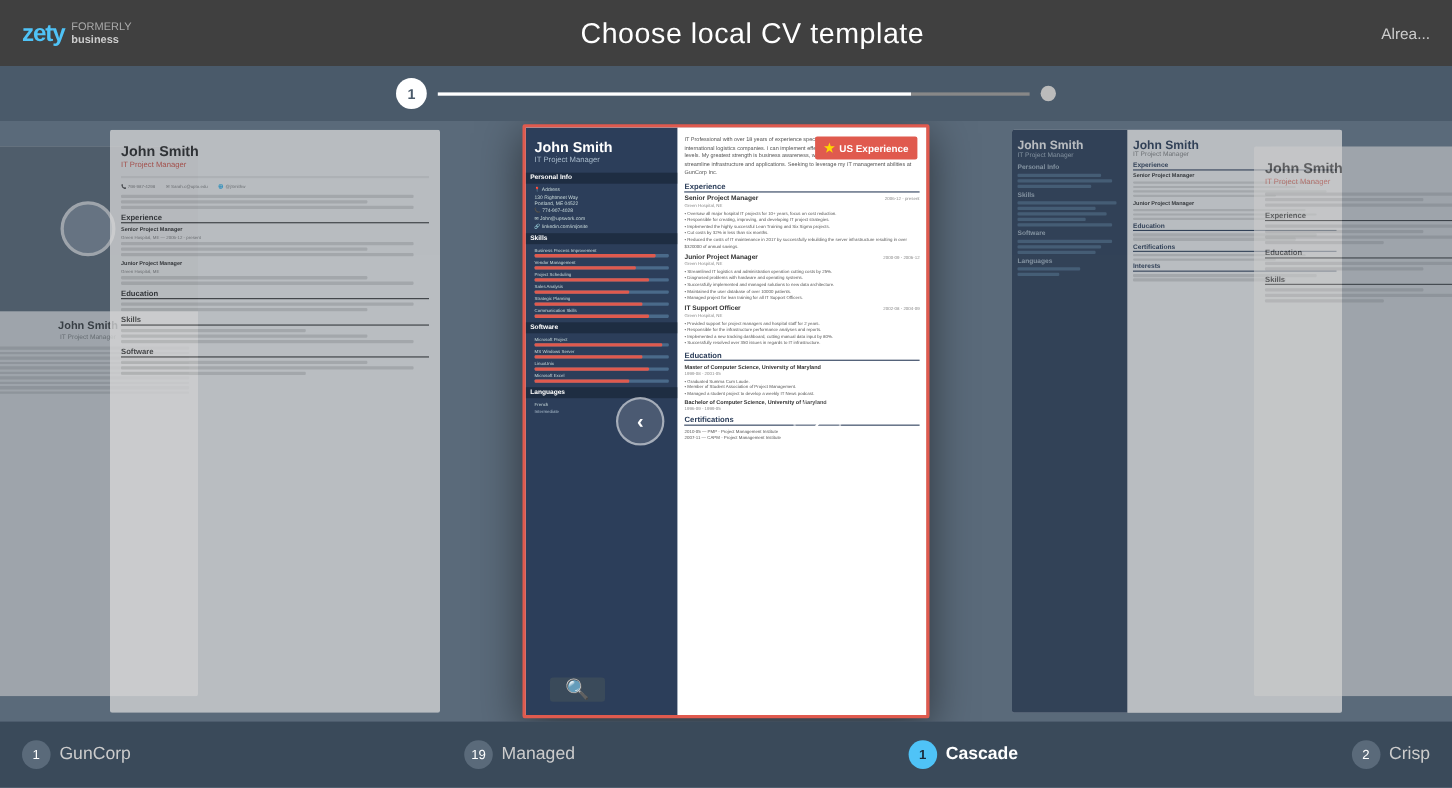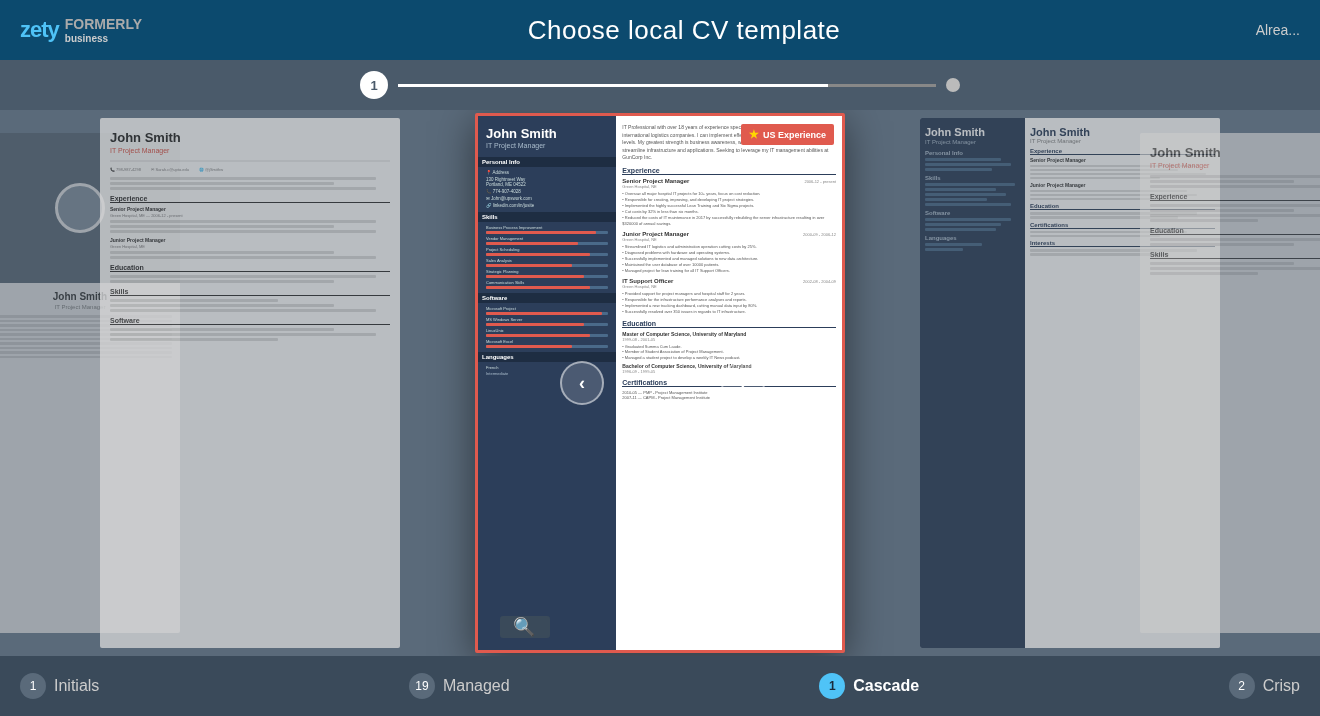--- a/index.html
+++ b/index.html
@@ -13,42 +13,41 @@
     }
 
     
     .header {
       position: absolute;
       top: 0; left: 0; right: 0;
       height: 60px;
       display: flex;
       align-items: center;
       justify-content: center;
-      background: #0c4a6e;
+      background: #404040;
       z-index: 10;
       padding-left: 48px;
     }
     .logo {
       position: absolute;
       left: 20px;
       display: flex;
       align-items: center;
       gap: 6px;
     }
     .logo-zety {
       color: #4fc3f7;
       font-size: 22px;
       font-weight: 900;
       letter-spacing: -1px;
     }
     .logo-formerly {
       color: #aaa;
-      font-size: 14px;
+      font-size: 10px;
       line-height: 1.2;
-      font-weight: bold;
     }
     .logo-uptowork {
       color: #ccc;
       font-size: 10px;
       font-weight: bold;
     }
     .header-title {
       color: #fff;
       font-size: 26px;
       font-weight: 400;
@@ -818,21 +817,21 @@
     <div class="nav-arrow right">
       <span>›</span>
     </div>
 
   </div>
 </div>
 
 <div class="bottom-labels">
   <div class="template-label">
     <div class="template-label-num">1</div>
-    <span>Initials</span>
+    <span>GunCorp</span>
   </div>
   <div class="template-label">
     <div class="template-label-num">19</div>
     <span>Managed</span>
   </div>
   <div class="template-label active">
     <div class="template-label-num">1</div>
     <span>Cascade</span>
   </div>
   <div class="template-label">

